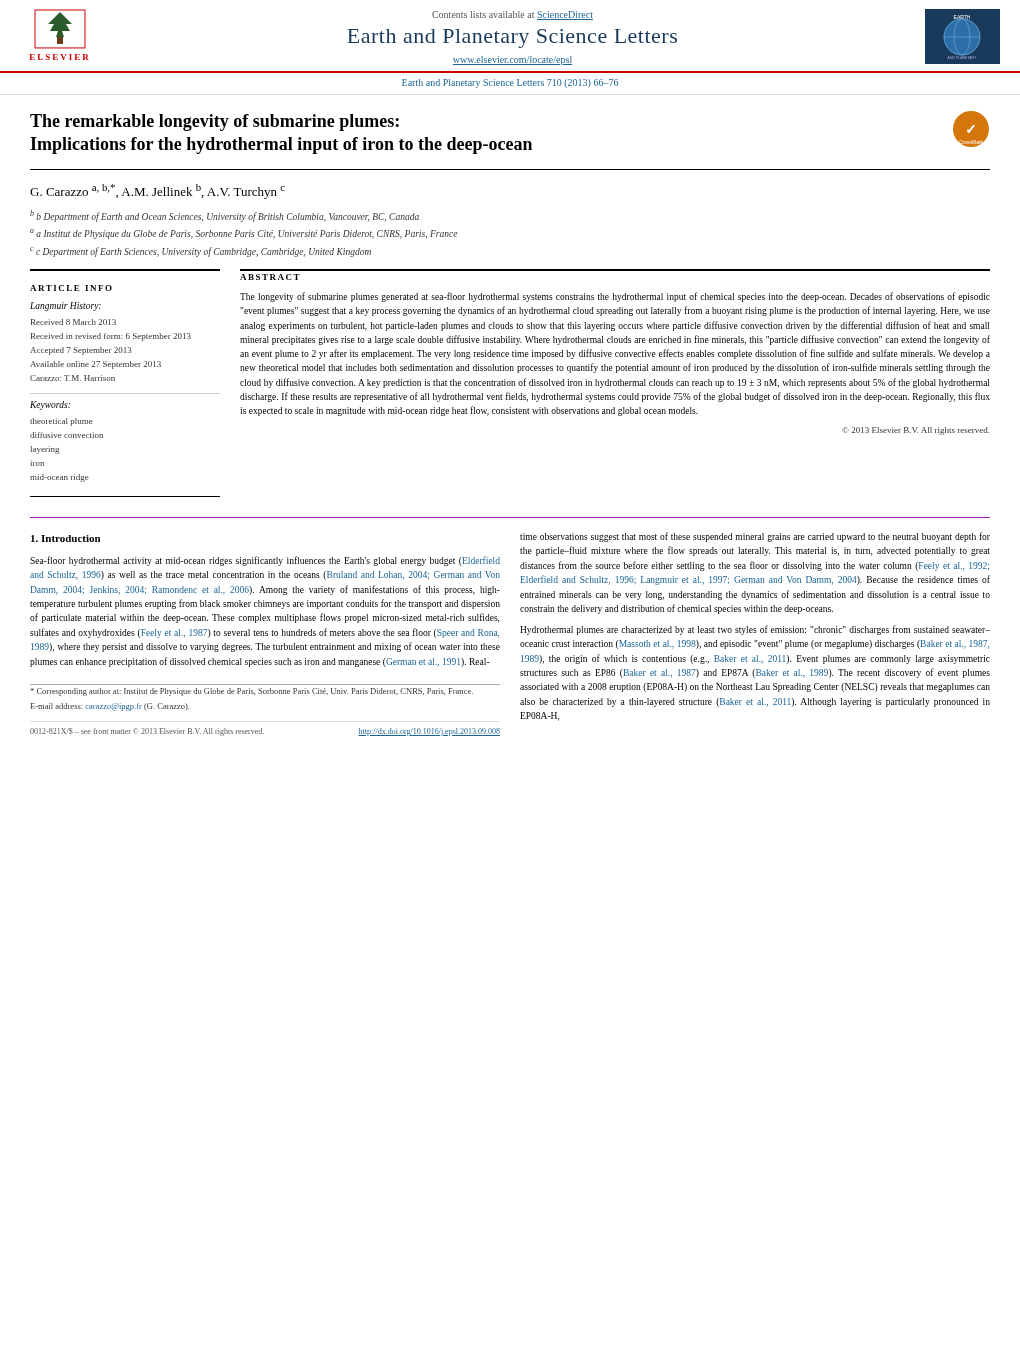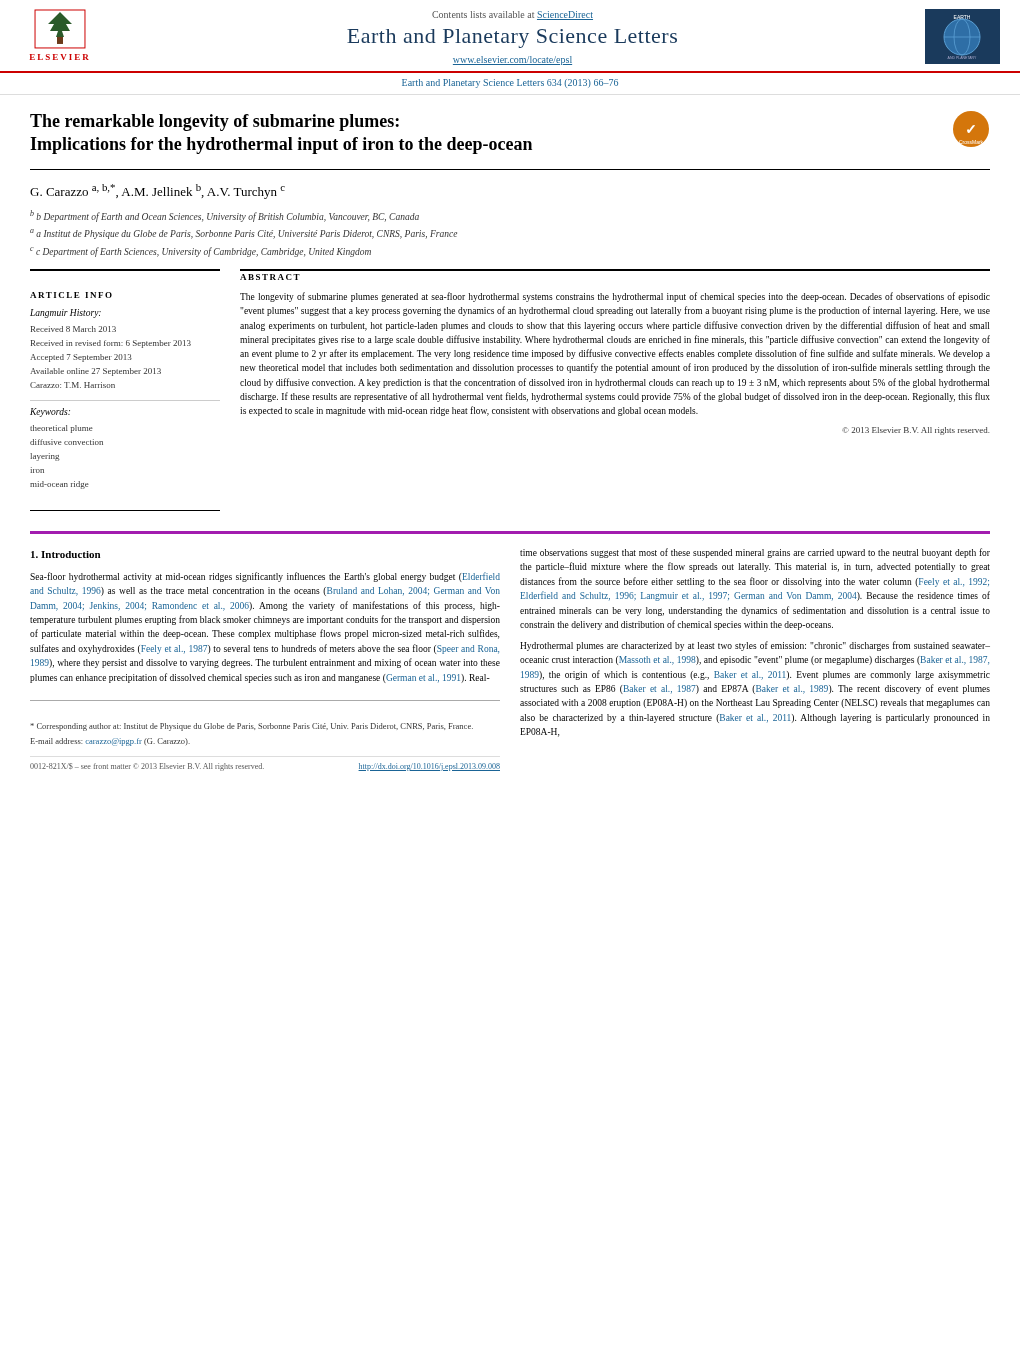--- a/index.html
+++ b/index.html
@@ -123,21 +123,21 @@
       flex-shrink: 0;
     }
     .col-right {
       flex: 1;
     }
 
     
     .article-info-box {
       border-top: 2px solid #000;
       border-bottom: 1px solid #000;
-      padding: 18px 0;
+      padding: 11px 0;
     }
     .info-section-title {
       font-size: 9px;
       font-weight: bold;
       letter-spacing: 1.5px;
       text-transform: uppercase;
       margin-bottom: 5px;
     }
     .info-subsection-title {
       font-size: 9.5px;
@@ -180,21 +180,21 @@
     .copyright-line {
       font-size: 9px;
       text-align: right;
       margin-top: 6px;
       color: #333;
     }
 
     
     .main-content {
       margin-top: 20px;
-      border-top: 3px solid #a21caf;
+      border-top: 1px solid #a21caf;
       padding-top: 12px;
     }
     .two-col-main {
       display: flex;
       gap: 20px;
     }
     .main-col {
       flex: 1;
       font-size: 9.5px;
       line-height: 1.52;
@@ -212,21 +212,21 @@
       font-size: 9.5px;
       line-height: 1.52;
       text-align: justify;
     }
     .body-para a { color: #1a6496; text-decoration: none; }
 
     
     .article-footer {
       margin-top: 15px;
       border-top: 1px solid #aaa;
-      padding-top: 19px;
+      padding-top: 0;
     }
     .footnote-text {
       font-size: 8.5px;
       color: #333;
       margin-bottom: 2px;
     }
     .footnote-text a { color: #1a6496; text-decoration: none; }
     .footer-bottom {
       display: flex;
       justify-content: space-between;
@@ -275,21 +275,21 @@
       <rect x="0" y="0" width="75" height="55" fill="#1a3a5c"></rect>
       <circle cx="37" cy="28" r="18" fill="#2e6ea6" stroke="#5a9fd4" stroke-width="1"></circle>
       <ellipse cx="37" cy="28" rx="8" ry="18" fill="none" stroke="#5a9fd4" stroke-width="0.8"></ellipse>
       <line x1="19" y1="28" x2="55" y2="28" stroke="#5a9fd4" stroke-width="0.8"></line>
       <text x="37" y="10" text-anchor="middle" fill="#fff" font-size="5" font-family="Arial">EARTH</text>
       <text x="37" y="50" text-anchor="middle" fill="#aac" font-size="3.5" font-family="Arial">AND PLANETARY</text>
     </svg>
   </div>
 </div>
 
-<div class="top-journal-ref">Earth and Planetary Science Letters 634 (2013) 66–76</div>
+<div class="top-journal-ref">Earth and Planetary Science Letters 710 (2013) 66–76</div>
 
 <div class="article-body">
 
   <div class="article-title-section">
     <div class="article-title-text">
       <div class="article-main-title">
         <span>The remarkable longevity of submarine plumes:</span><br>
         <span>Implications for the hydrothermal input of iron to the deep-ocean</span>
       </div>
     </div>

